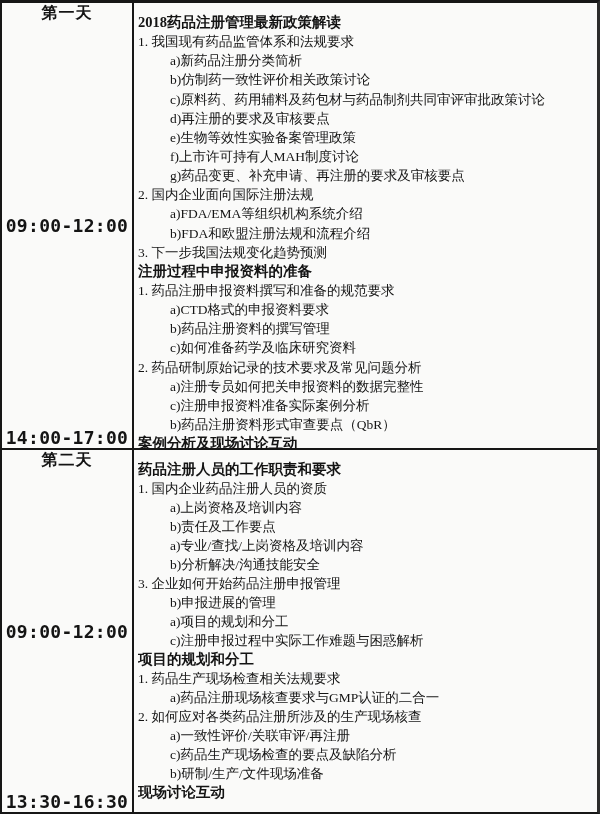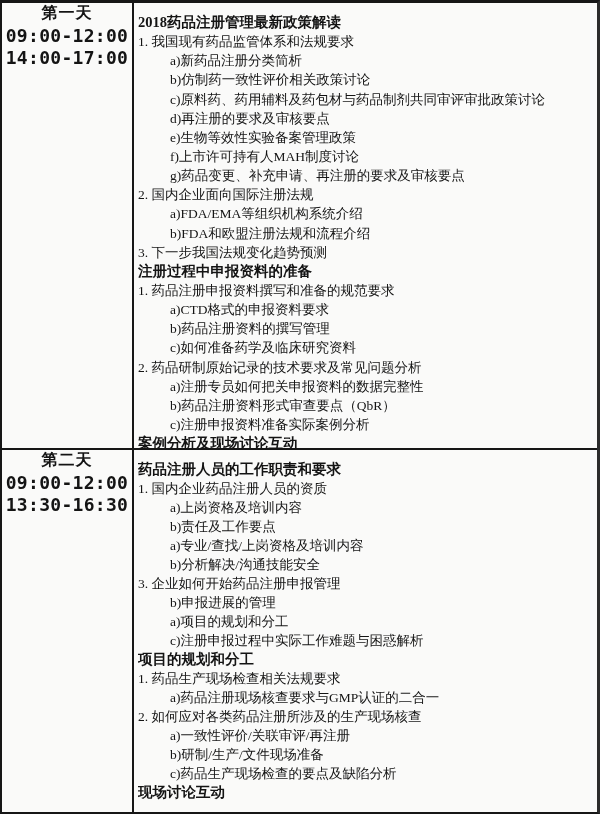--- a/index.html
+++ b/index.html
@@ -18,21 +18,21 @@
     display:flex;flex-direction:column;
     color:#141414;
   }
   .trow{display:flex;min-height:0;}
   .trow.r1{height:445px;flex:0 0 445px;border-bottom:2px solid #161616;}
   .trow.r2{flex:1 1 auto;}
   .time-cell{
     flex:0 0 130px;width:130px;
     border-right:2px solid #161616;
     display:flex;flex-direction:column;
-    align-items:center;justify-content:flex-start;
+    align-items:center;justify-content:space-between;
     gap:1px;
   }
   .day{font-weight:bold;font-size:16px;letter-spacing:1px;}
   .time{
     font-weight:bold;font-size:18px;
     font-family:"DejaVu Sans Mono","Liberation Mono",monospace;
     letter-spacing:0.3px;line-height:21px;
   }
   .agenda{flex:1 1 auto;padding:2px 1px 0 4px;overflow:hidden;margin-top:8px;}
   .line{white-space:nowrap;font-size:13.5px;overflow:hidden;}
@@ -67,22 +67,22 @@
         <div class="line sub">a)FDA/EMA等组织机构系统介绍</div>
         <div class="line sub">b)FDA和欧盟注册法规和流程介绍</div>
         <div class="line item">3. 下一步我国法规变化趋势预测</div>
         <div class="line header">注册过程中申报资料的准备</div>
         <div class="line item">1. 药品注册申报资料撰写和准备的规范要求</div>
         <div class="line sub">a)CTD格式的申报资料要求</div>
         <div class="line sub">b)药品注册资料的撰写管理</div>
         <div class="line sub">c)如何准备药学及临床研究资料</div>
         <div class="line item">2. 药品研制原始记录的技术要求及常见问题分析</div>
         <div class="line sub">a)注册专员如何把关申报资料的数据完整性</div>
+        <div class="line sub">c)注册申报资料准备实际案例分析</div>
         <div class="line sub">b)药品注册资料形式审查要点（QbR）</div>
-        <div class="line sub">c)注册申报资料准备实际案例分析</div>
         <div class="line header">案例分析及现场讨论互动</div>
       </div>
   </section>
 
   <section class="trow r2">
     <div class="time-cell">
       <div class="day">第二天</div>
       <div class="time">09:00-12:00</div>
       <div class="time">13:30-16:30</div>
     </div>
@@ -95,19 +95,19 @@
         <div class="line sub">b)分析解决/沟通技能安全</div>
         <div class="line item">3. 企业如何开始药品注册申报管理</div>
         <div class="line sub">b)申报进展的管理</div>
         <div class="line sub">a)项目的规划和分工</div>
         <div class="line sub">c)注册申报过程中实际工作难题与困惑解析</div>
         <div class="line header">项目的规划和分工</div>
         <div class="line item">1. 药品生产现场检查相关法规要求</div>
         <div class="line sub">a)药品注册现场核查要求与GMP认证的二合一</div>
         <div class="line item">2. 如何应对各类药品注册所涉及的生产现场核查</div>
         <div class="line sub">a)一致性评价/关联审评/再注册</div>
+        <div class="line sub">c)药品生产现场检查的要点及缺陷分析</div>
         <div class="line sub">b)研制/生产/文件现场准备</div>
-        <div class="line sub">c)药品生产现场检查的要点及缺陷分析</div>
         <div class="line header">现场讨论互动</div>
       </div>
   </section>
 
 </div>
 
 </body></html>

